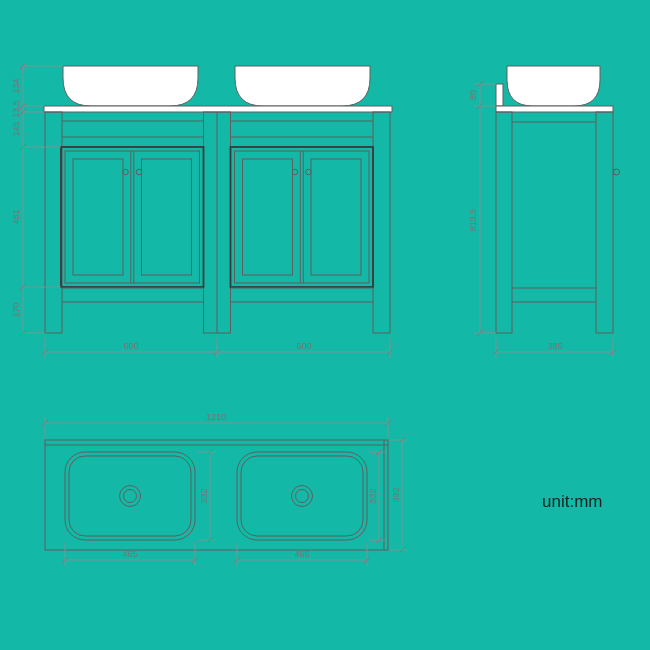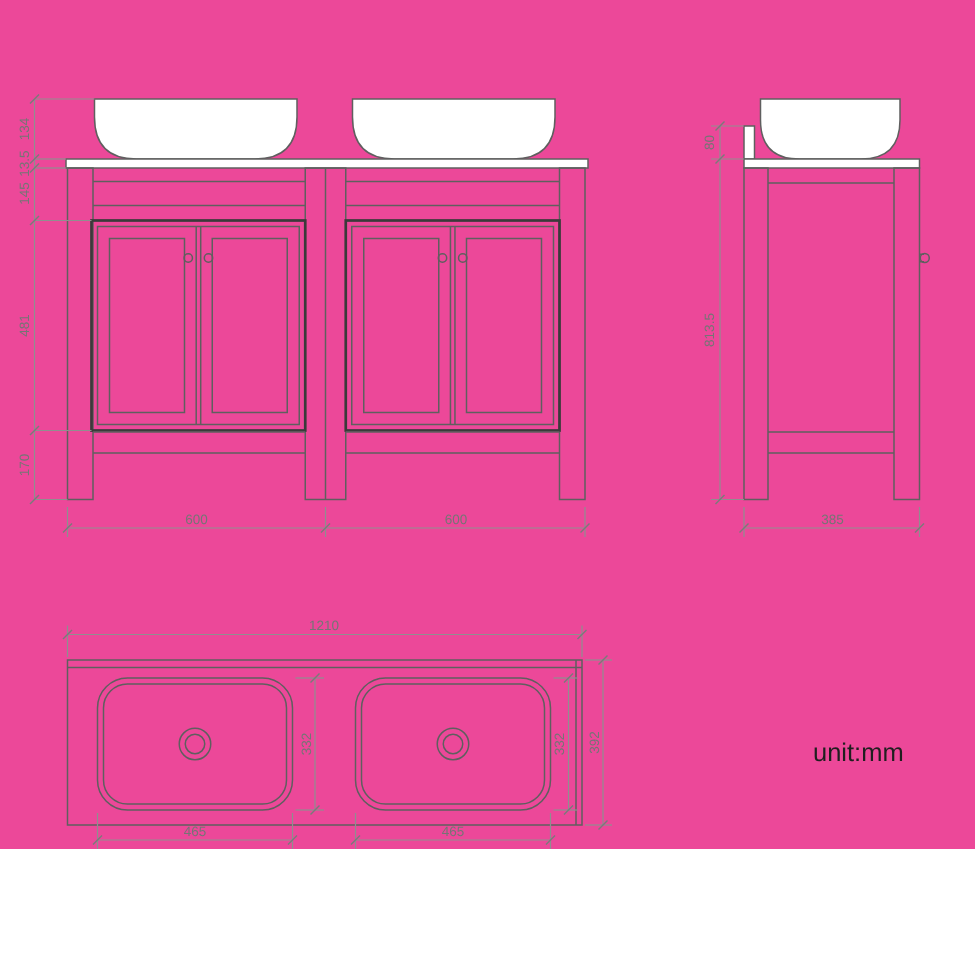--- a/index.html
+++ b/index.html
@@ -1,16 +1,16 @@
 <!DOCTYPE html>
 <html><head>
 <meta charset="utf-8">
 <style>
   html,body{margin:0;padding:0;background:#ffffff;}
-  .stage{width:650px;height:566px;position:relative;background:#ec4899;overflow:hidden;}
+  .stage{width:650px;height:650px;position:relative;background:#14b8a6;overflow:hidden;}
   svg{display:block;}
   .ln{stroke:#5f5f5f;stroke-width:1;fill:none;}
   .lnf{stroke:#5f5f5f;stroke-width:1;fill:#ffffff;}
   .bold{stroke:#3a3a3a;stroke-width:1.8;fill:none;}
   .dim{stroke:#8f8f8f;stroke-width:0.8;fill:none;}
   .tick{stroke:#7a7a7a;stroke-width:1;fill:none;}
   .dimtxt{fill:#757575;font:9px "Liberation Sans",sans-serif;text-anchor:middle;}
   .unittxt{fill:#1f1f1f;font:17px "Liberation Sans",sans-serif;}
 </style>
 </head>

